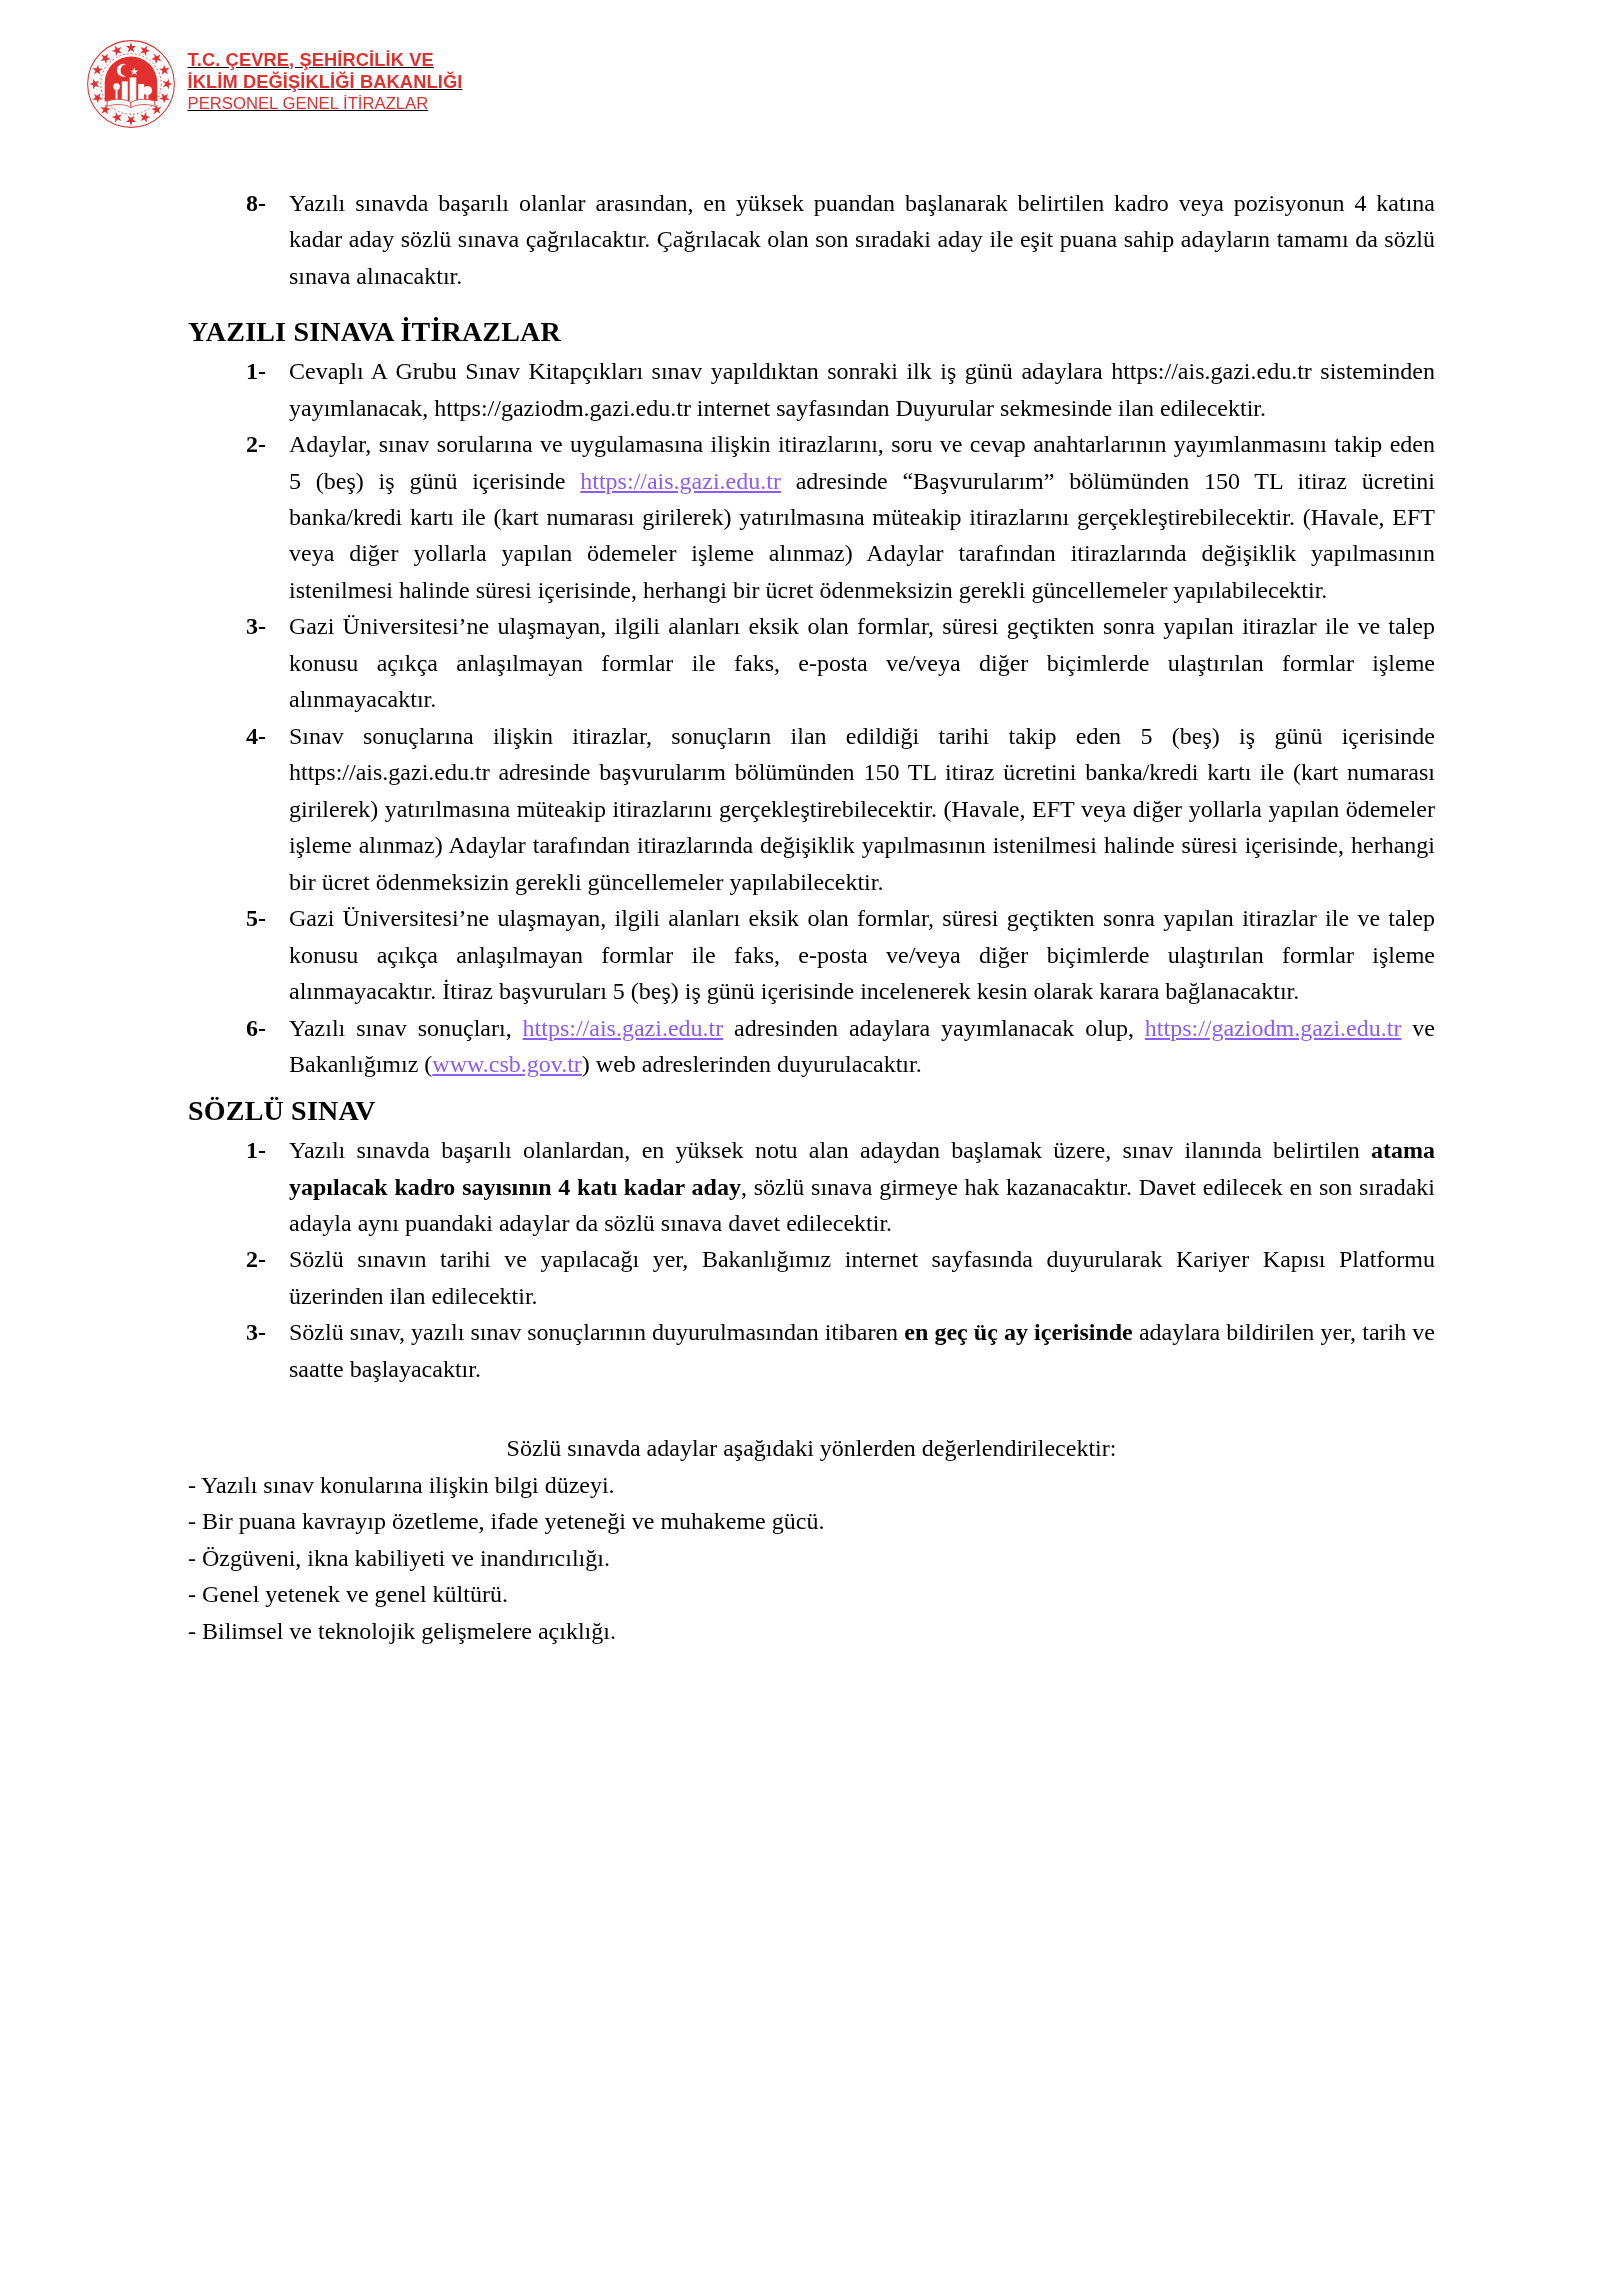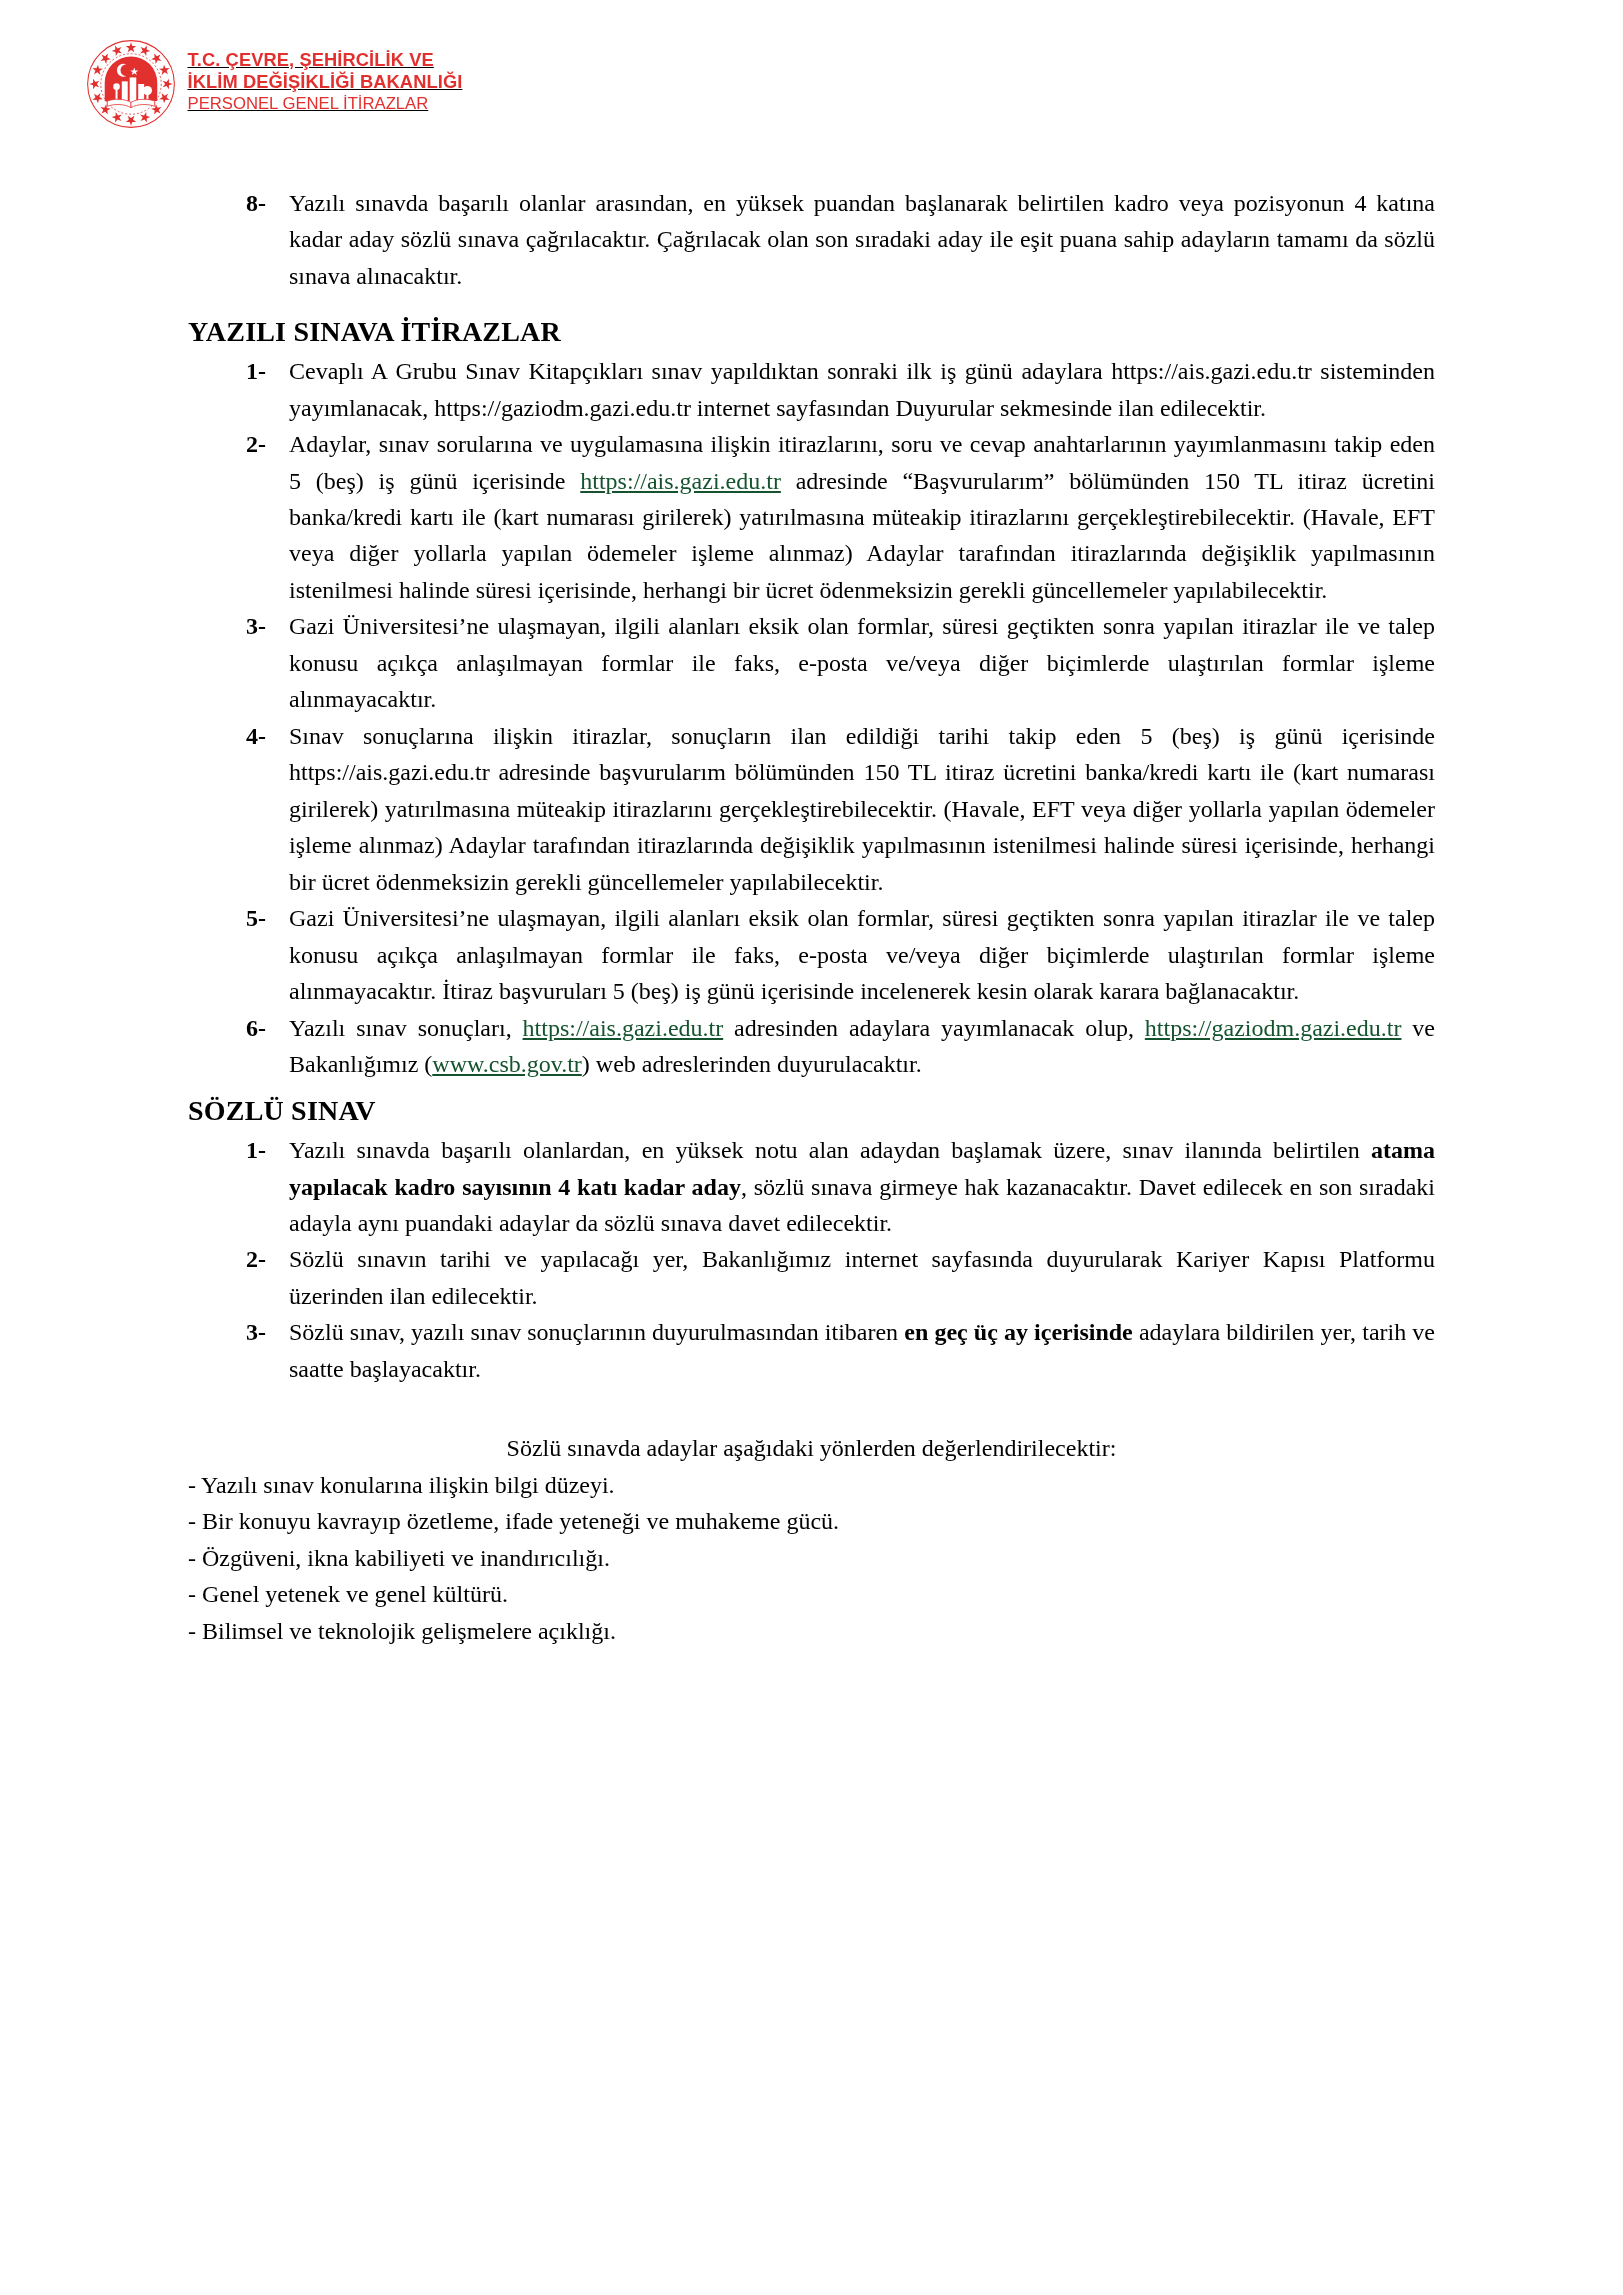--- a/index.html
+++ b/index.html
@@ -86,21 +86,21 @@
 
   .heading {
     font-weight: bold;
     font-size: 28px;
     letter-spacing: 0.2px;
     text-align: left;
     margin: 7px 0 0 0;
   }
 
   a.link {
-    color: #14532d;
+    color: #8b5cf6;
   }
   .b { font-weight: bold; }
 
   .spacer-sm { height: 9.2px; }
   .spacer-lg { height: 43px; }
 
   .plain {
     text-align: center;
     margin: 0;
   }
@@ -219,19 +219,19 @@
   </div>
   <div class="item">
     <div class="num">3-</div>
     <div class="body">Sözlü sınav, yazılı sınav sonuçlarının duyurulmasından itibaren <span class="b">en geç üç ay içerisinde</span> adaylara bildirilen yer, tarih ve saatte başlayacaktır.</div>
   </div>
 
   <div class="spacer-lg"></div>
 
   <div class="plain">Sözlü sınavda adaylar aşağıdaki yönlerden değerlendirilecektir:</div>
   <div class="dashline">- Yazılı sınav konularına ilişkin bilgi düzeyi.</div>
-  <div class="dashline">- Bir konuyu kavrayıp özetleme, ifade yeteneği ve muhakeme gücü.</div>
+  <div class="dashline">- Bir puana kavrayıp özetleme, ifade yeteneği ve muhakeme gücü.</div>
   <div class="dashline">- Özgüveni, ikna kabiliyeti ve inandırıcılığı.</div>
   <div class="dashline">- Genel yetenek ve genel kültürü.</div>
   <div class="dashline">- Bilimsel ve teknolojik gelişmelere açıklığı.</div>
 
 </div>
 
 
 </body></html>

